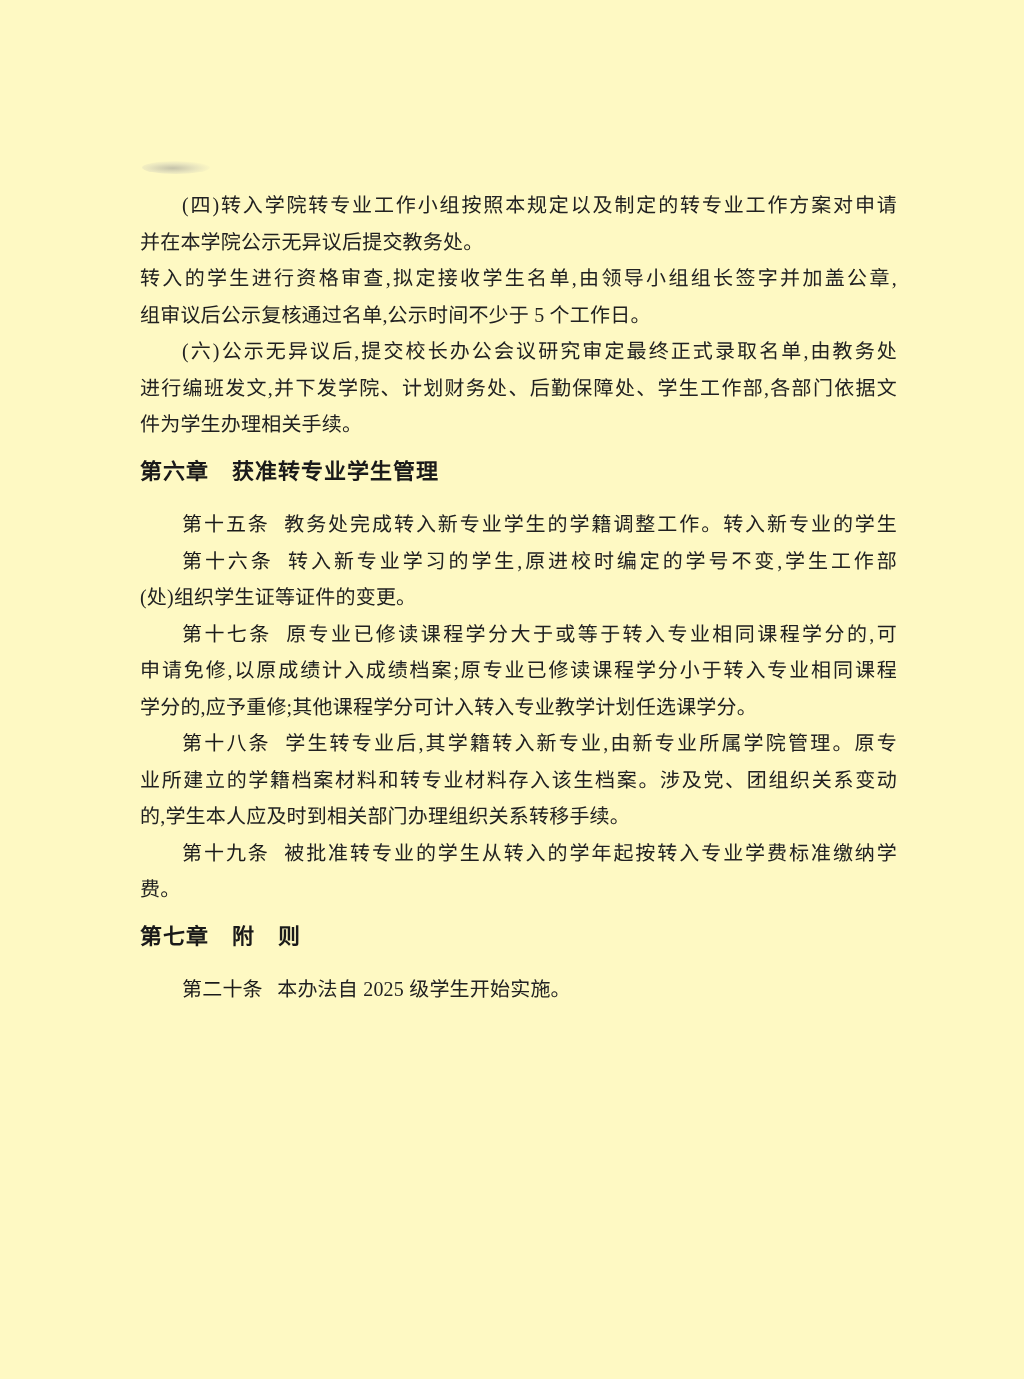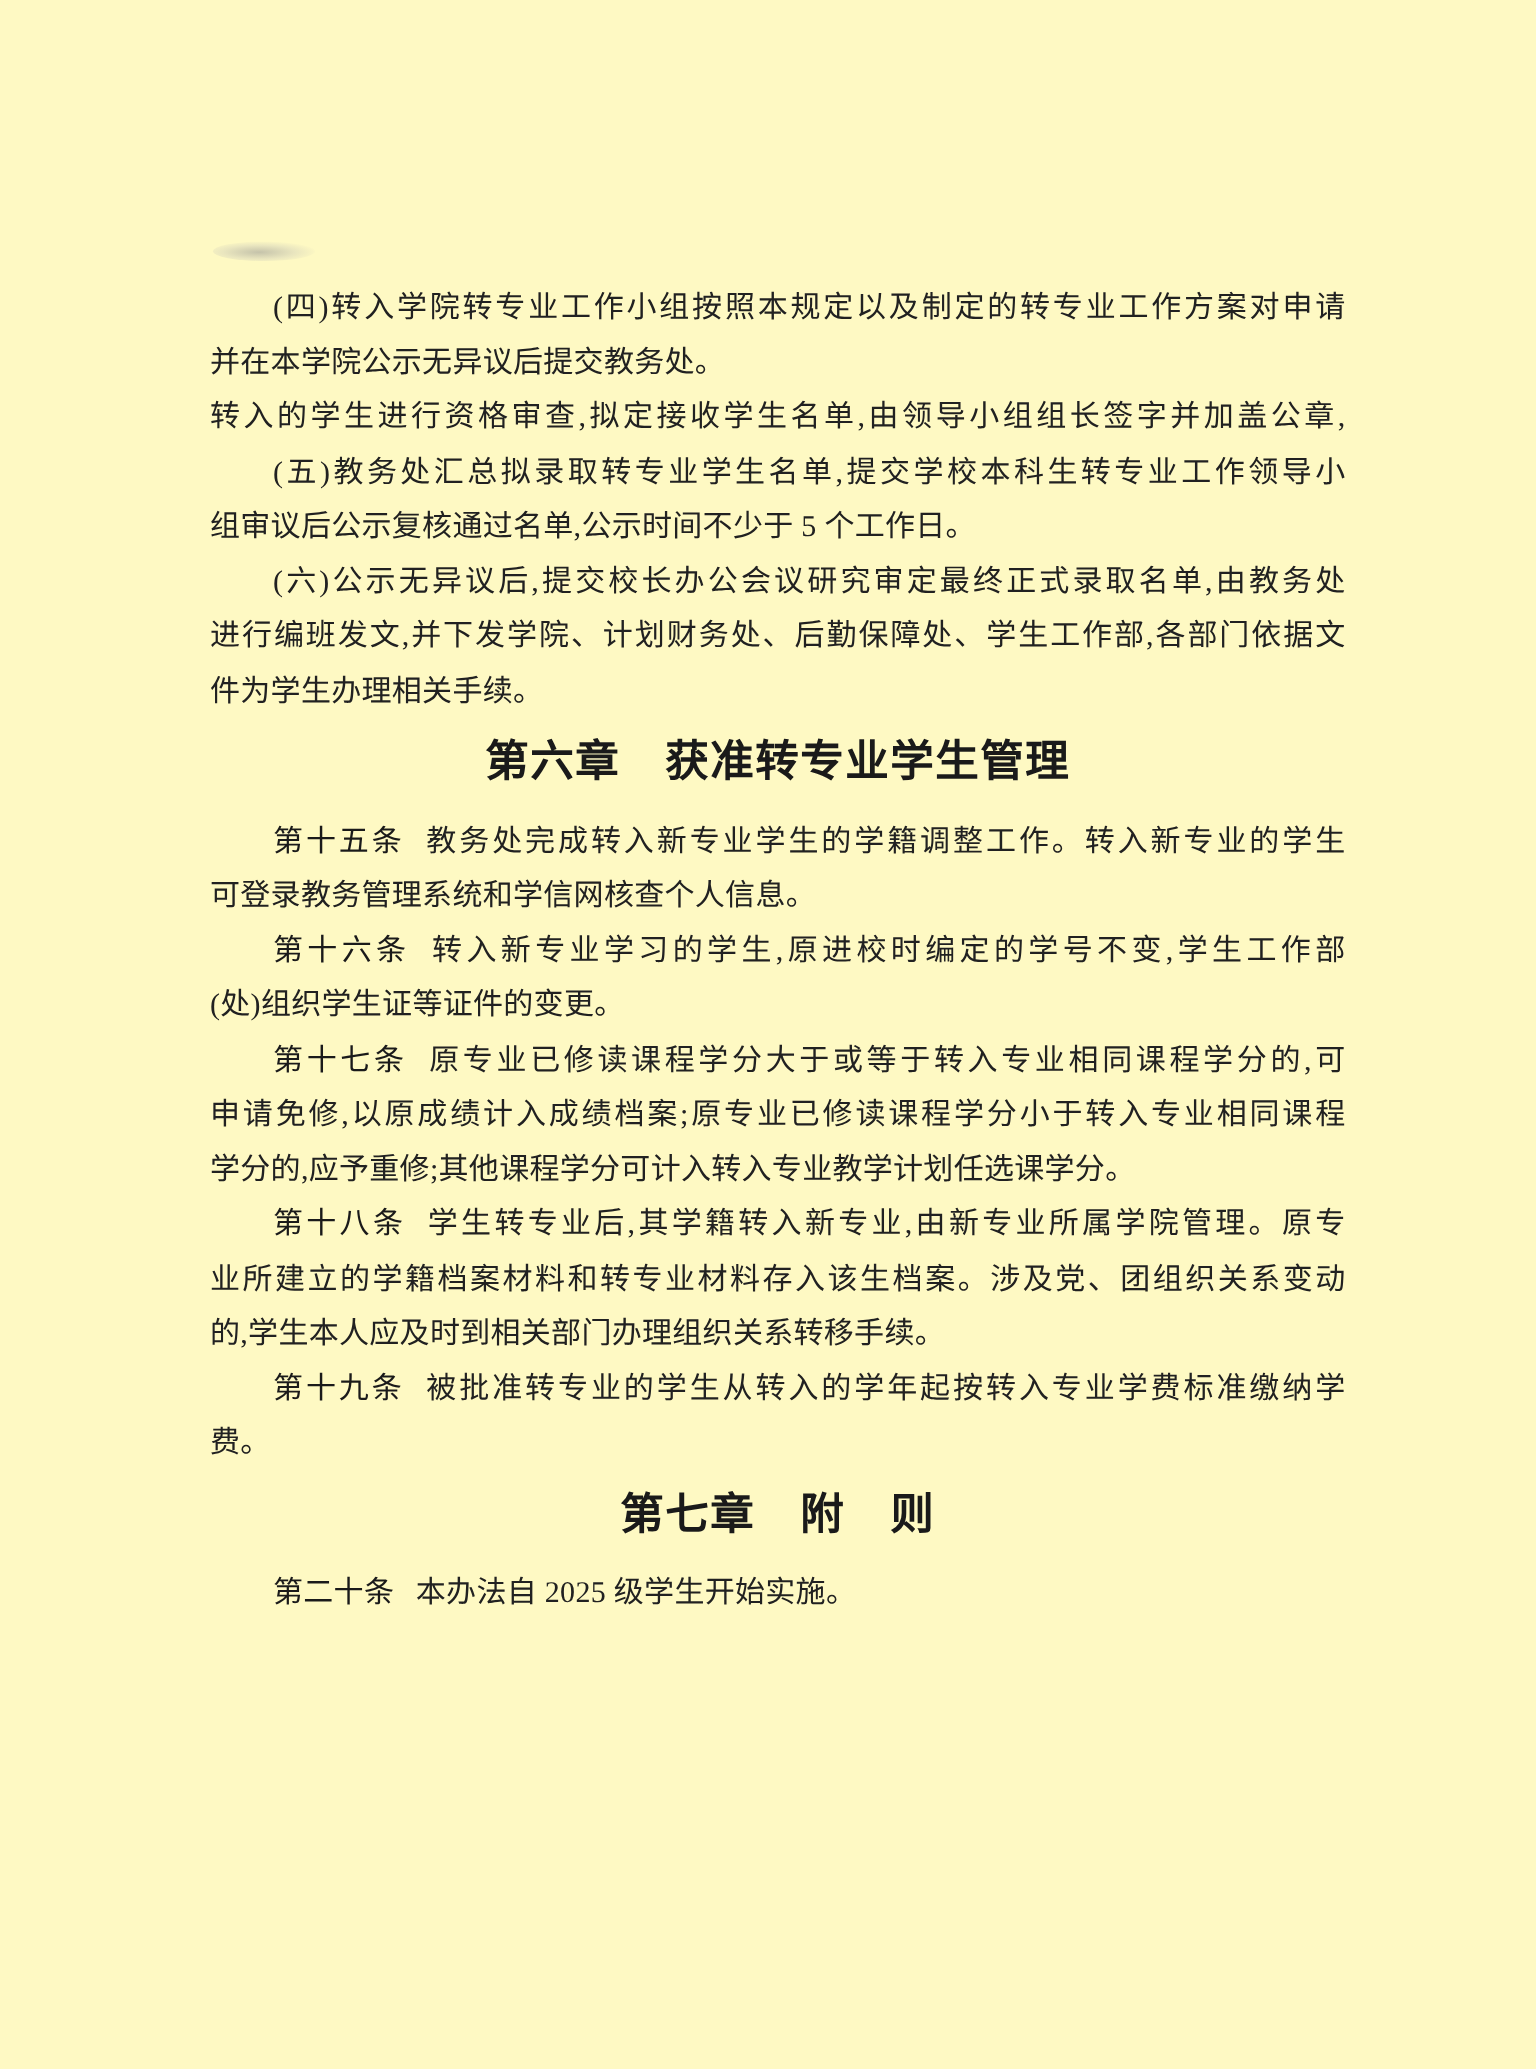--- a/index.html
+++ b/index.html
@@ -48,53 +48,50 @@
   }
   .article-num {
     font-weight: 400;
     font-family: "Liberation Sans", "DejaVu Sans", sans-serif;
     color: #1a1a1a;
     margin-right: 0.72em;
   }
   .heading {
     font-family: "Liberation Sans", "DejaVu Sans", sans-serif;
     font-weight: 700;
-    font-size: 29px;
+    font-size: 22px;
     line-height: 36.5px;
     height: 36.5px;
-    text-align: center;
     color: #1a1a1a;
     margin: 11px 0 16px 0;
     letter-spacing: 1px;
   }
 </style>
 </head>
 <body>
 
 <div class="page">
   <div class="scan-smudge"></div>
   <main class="content">
       <div class="para">
         <div class="line first fill">(四)转入学院转专业工作小组按照本规定以及制定的转专业工作方案对申请</div>
         <div class="line">并在本学院公示无异议后提交教务处。</div>
         <div class="line fill">转入的学生进行资格审查,拟定接收学生名单,由领导小组组长签字并加盖公章,</div>
       </div>
       <div class="para">
-        <div class="line first fill">(五)教务处汇总拟录取转专业学生名单,提交学校本科生转专业工作领导小</div>
         <div class="line">组审议后公示复核通过名单,公示时间不少于 5 个工作日。</div>
       </div>
       <div class="para">
         <div class="line first fill">(六)公示无异议后,提交校长办公会议研究审定最终正式录取名单,由教务处</div>
         <div class="line fill">进行编班发文,并下发学院、计划财务处、后勤保障处、学生工作部,各部门依据文</div>
         <div class="line">件为学生办理相关手续。</div>
       </div>
       <div class="heading">第六章　获准转专业学生管理</div>
       <div class="para">
         <div class="line first fill"><span class="article-num">第十五条</span><span>教务处完成转入新专业学生的学籍调整工作。转入新专业的学生</span></div>
-        <div class="line">可登录教务管理系统和学信网核查个人信息。</div>
       </div>
       <div class="para">
         <div class="line first fill"><span class="article-num">第十六条</span><span>转入新专业学习的学生,原进校时编定的学号不变,学生工作部</span></div>
         <div class="line">(处)组织学生证等证件的变更。</div>
       </div>
       <div class="para">
         <div class="line first fill"><span class="article-num">第十七条</span><span>原专业已修读课程学分大于或等于转入专业相同课程学分的,可</span></div>
         <div class="line fill">申请免修,以原成绩计入成绩档案;原专业已修读课程学分小于转入专业相同课程</div>
         <div class="line">学分的,应予重修;其他课程学分可计入转入专业教学计划任选课学分。</div>
       </div>

